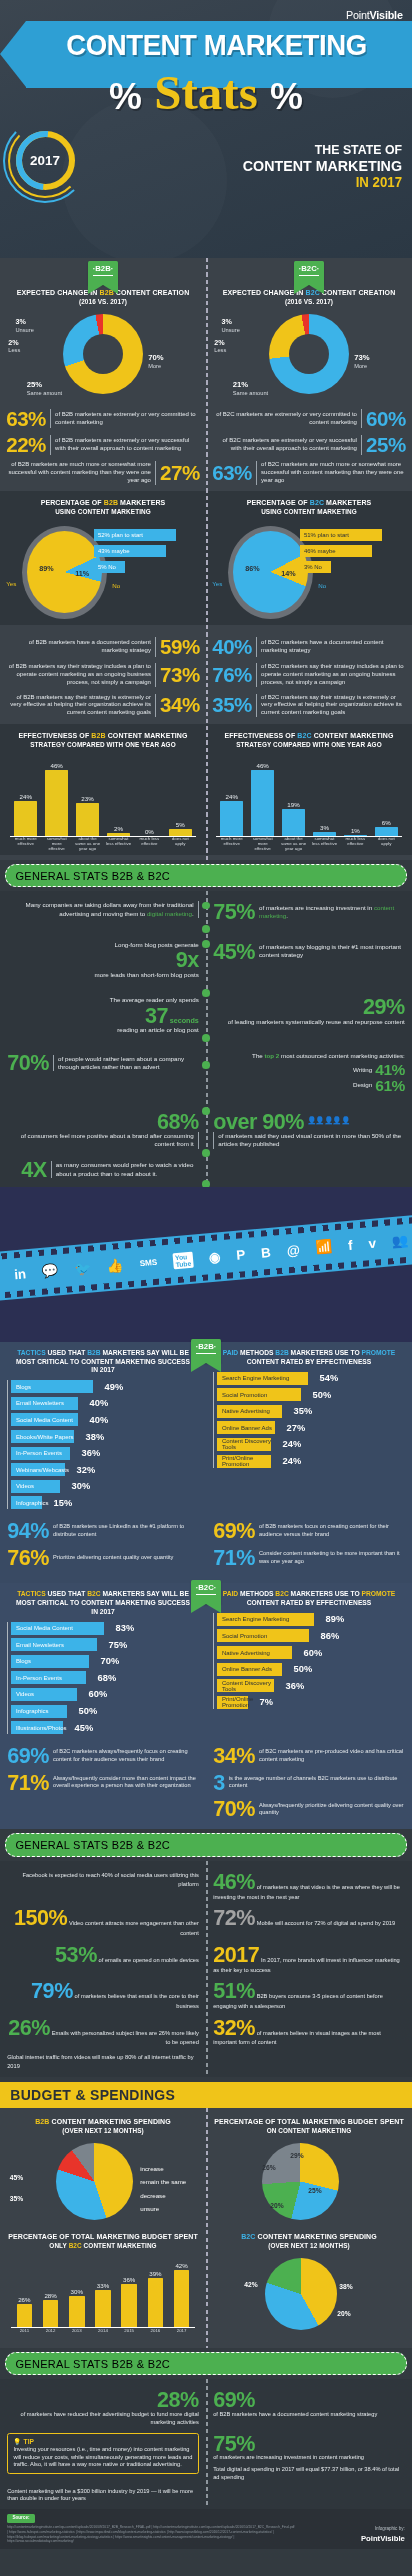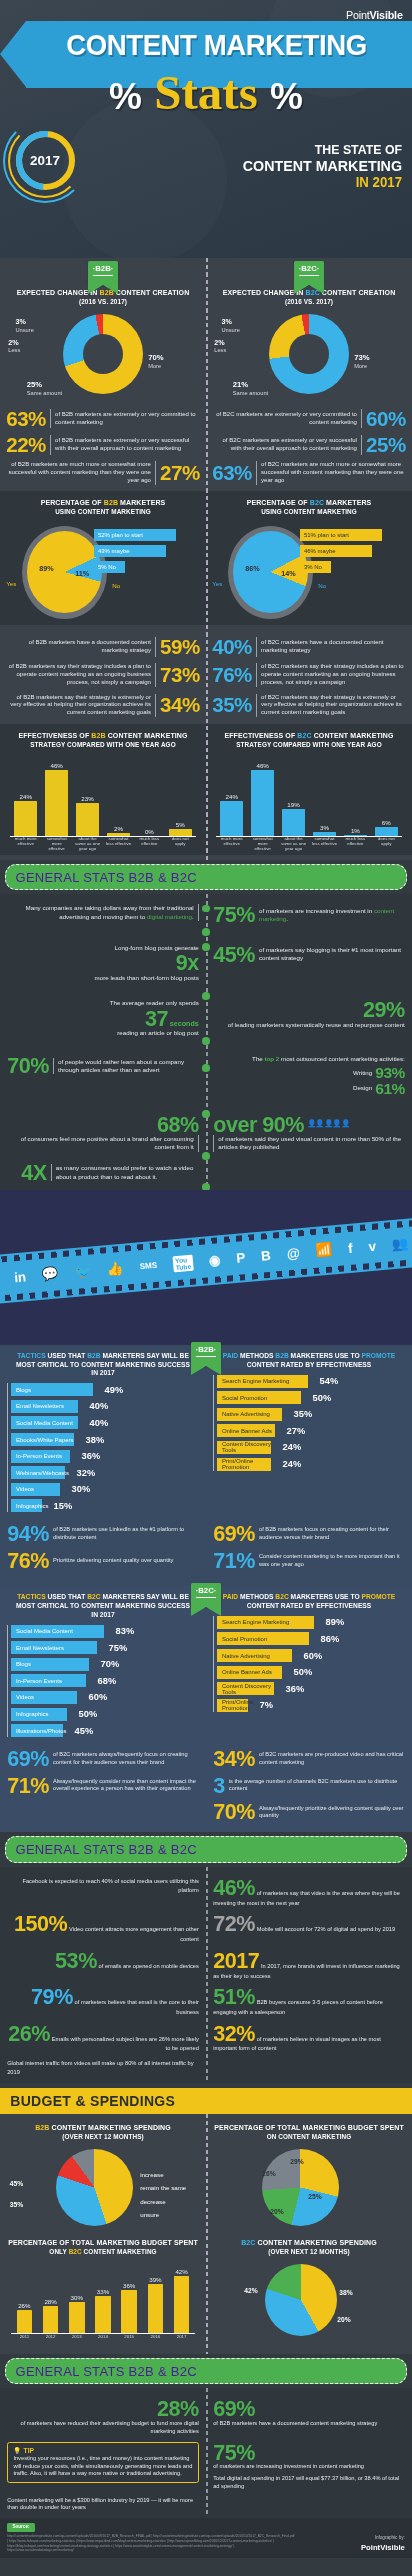--- a/index.html
+++ b/index.html
@@ -101,21 +101,21 @@
   .bcol{width:23px;text-align:center;position:relative;}
   .bval{font-size:6.2px;color:#e7ebee;margin-bottom:1px;}
   .bfill{width:23px;border-radius:0.5px 0.5px 0 0;}
   .axis{position:absolute;left:4.1px;right:4.1px;bottom:18px;height:1px;background:#fff;}
   .blabels{position:absolute;left:4.1px;right:4.1px;bottom:0;height:17.5px;
      display:flex;justify-content:space-around;}
   .blab{width:26px;font-size:4.4px;line-height:1.12;color:#d8dde2;text-align:center;}
 
   
   .gbanner{margin:4.1px 5.2px;background:#4cb050;border:1px dashed #fff;border-radius:11.3px;
-     padding:4.6px 9.3px;font-size:13px;font-weight:300;letter-spacing:0.3px;color:#4c1d95;
+     padding:4.6px 9.3px;font-size:11px;font-weight:300;letter-spacing:0.3px;color:#000000;
      font-family:"Liberation Sans",sans-serif;}
   .gsection{position:relative;background:#2f363c;padding:7.2px 0 3.1px;}
   .gsection .divider{background:repeating-linear-gradient(#8f979e,#8f979e 4.1px,transparent 4.1px,transparent 7.2px);}
   .gdot{position:absolute;left:202px;width:7.7px;height:7.7px;border-radius:50%;background:#4cb050;}
   .grow{display:flex;}
   .gcell{width:206px;padding:3.1px 7.2px;font-size:6.2px;line-height:1.35;color:#e7ebee;}
   .gcell.rt{text-align:right;}
   .gnum{font-size:21.6px;font-weight:bold;color:#4cb050;line-height:1;letter-spacing:-0.5px;}
   .gnum.sm{font-size:15.5px;}
   .ginline{display:flex;align-items:center;gap:4.1px;}
@@ -552,21 +552,21 @@
       <div class="gcell">
         <div class="ginline">
           <span class="gnum">70%</span>
           <span class="gbox">of people would rather learn about a company through articles rather than an advert</span>
         </div>
       </div>
       <div class="gcell rt">
         <div>The <span class="grn" style="font-weight:bold;">top 2</span> most outsourced content marketing activities:</div>
         <div style="display:flex;justify-content:flex-end;gap:3.1px;align-items:center;margin-top:1.5px;">
           <span>Writing</span>
-          <span class="gnum sm">93%</span>
+          <span class="gnum sm">41%</span>
         </div>
         <div style="display:flex;justify-content:flex-end;gap:3.1px;align-items:center;">
           <span>Design</span>
           <span class="gnum sm">61%</span>
         </div>
       </div>
     </div>
 
     <div class="grow" style="margin-top:11.3px;">
       <div class="gcell rt">

